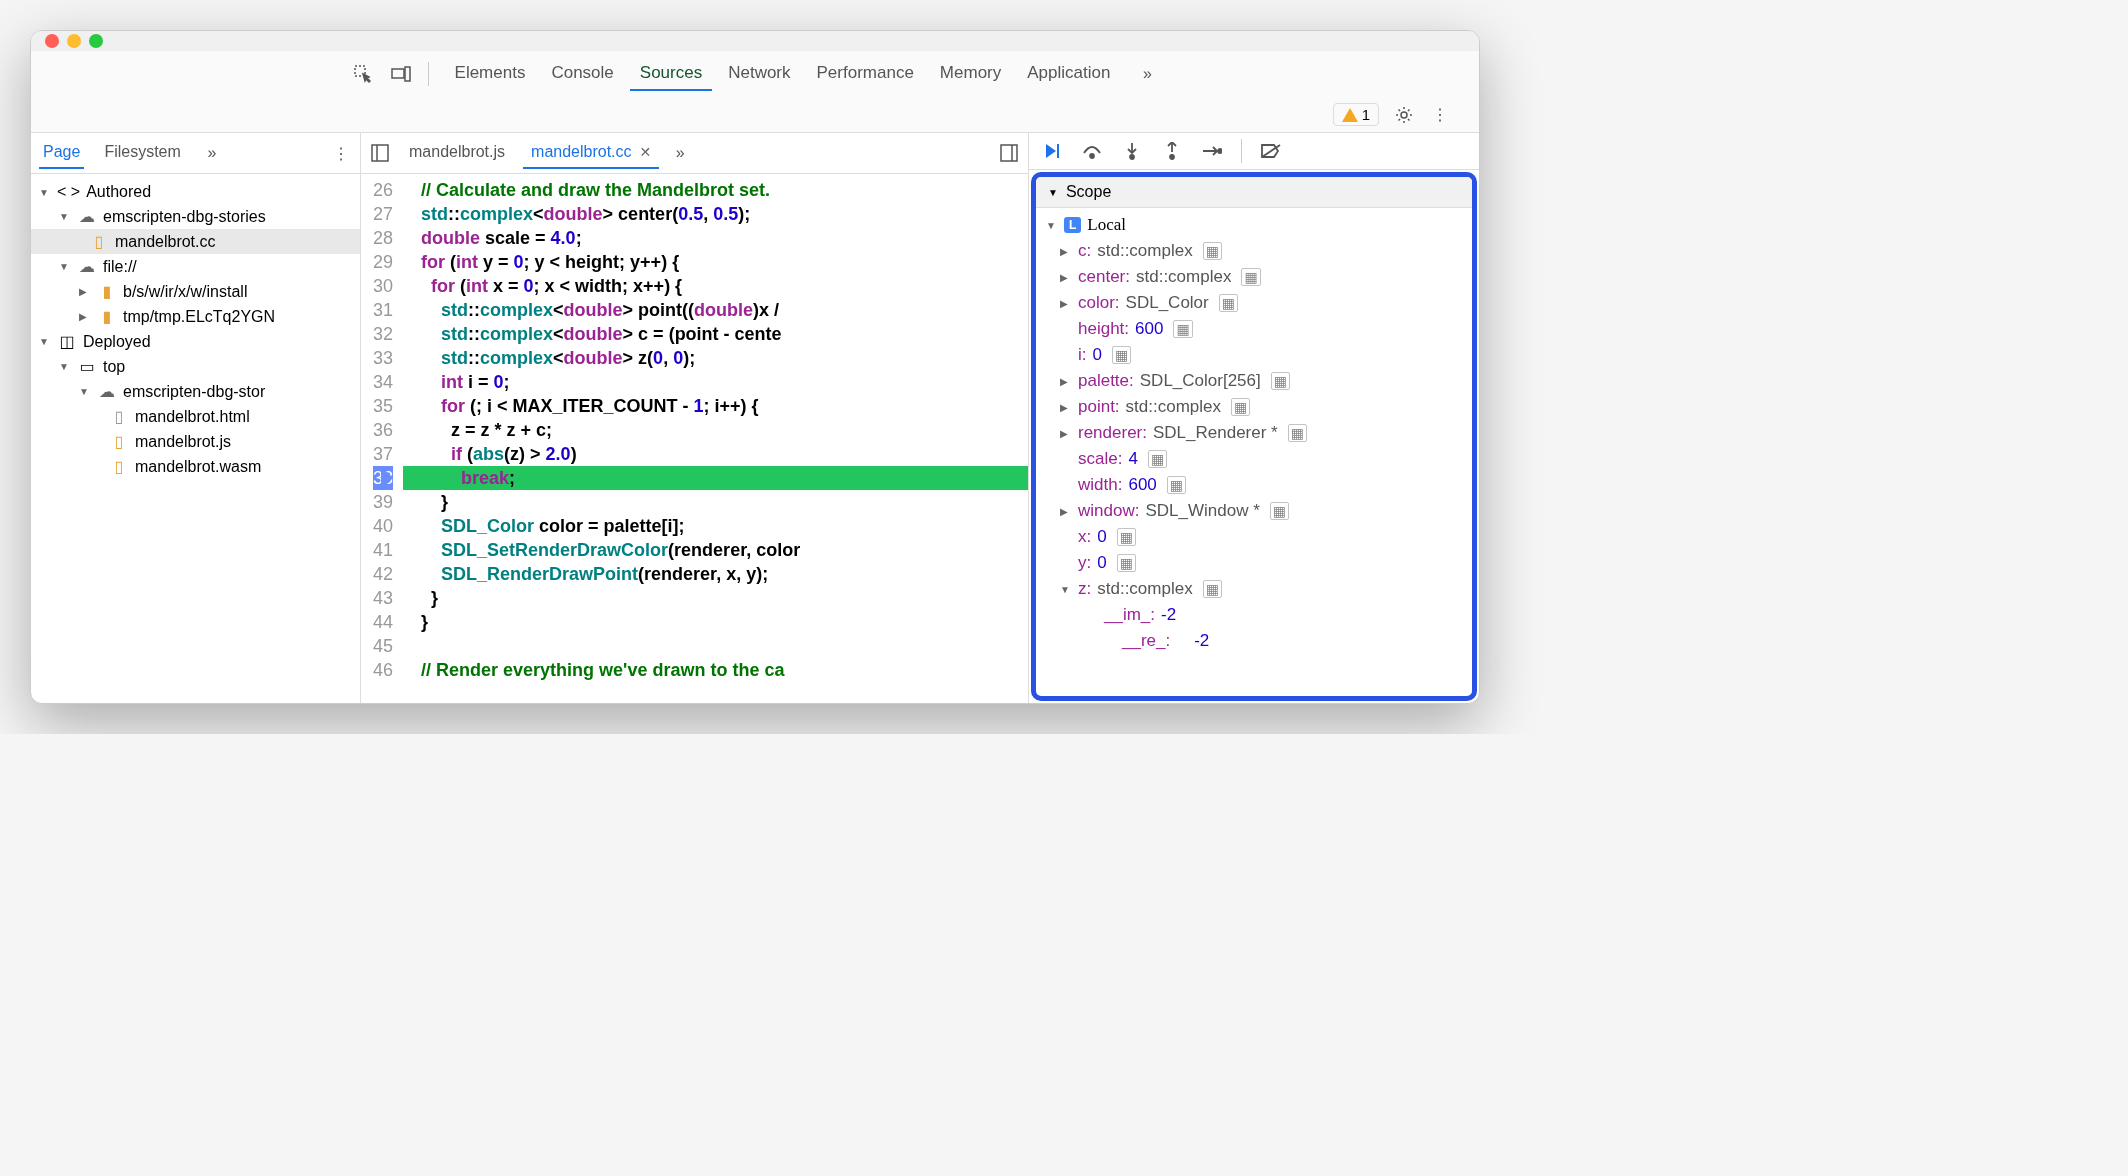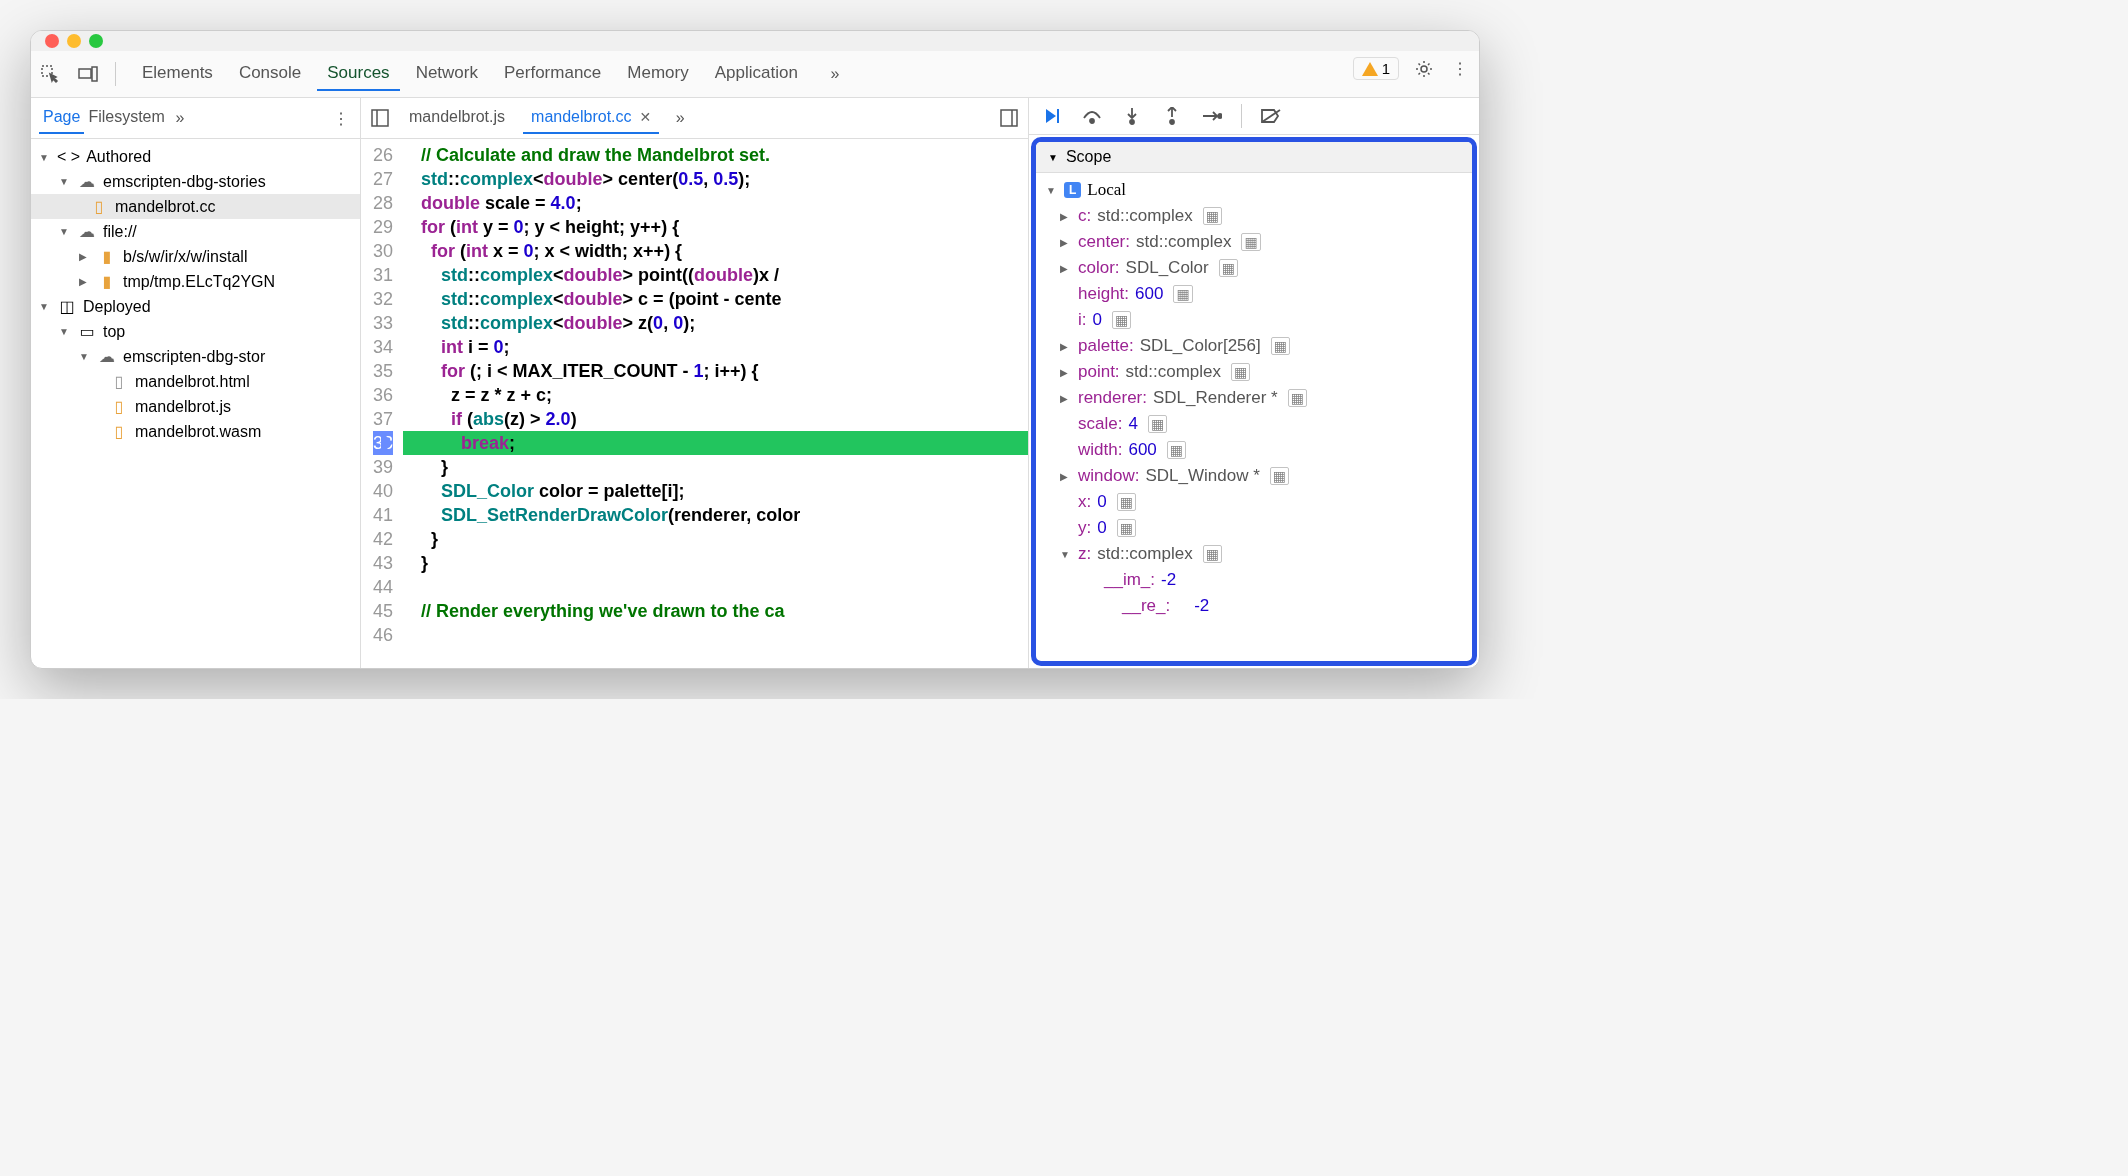--- a/index.html
+++ b/index.html
@@ -5,31 +5,31 @@
 * { margin: 0; padding: 0; box-sizing: border-box; font-family: -apple-system, BlinkMacSystemFont, "Segoe UI", sans-serif; }
 body { background: #f5f5f5; padding: 30px; }
 .window { width: 1450px; background: #fff; border-radius: 12px; box-shadow: 0 20px 60px rgba(0,0,0,0.3); overflow: hidden; border: 1px solid #ccc; }
 .titlebar { display: flex; align-items: center; padding: 10px 14px; background: #f0f0f0; position: relative; }
 .traffic { display: flex; gap: 8px; position: absolute; left: 14px; }
 .dot { width: 14px; height: 14px; border-radius: 50%; }
 .dot.red { background: #ff5f57; }
 .dot.yellow { background: #febc2e; }
 .dot.green { background: #28c840; }
 .title { flex: 1; text-align: center; font-weight: 600; font-size: 16px; color: #333; }
-.topbar { display: flex; align-items: flex-start; border-bottom: 1px solid #ddd; padding: 6px 8px; gap: 12px; background: #fafafa; }
+.topbar { display: flex; align-items: center; border-bottom: 1px solid #ddd; padding: 6px 28px; gap: 12px; background: #fafafa; flex-direction: column; }
 .topbar-group { display: flex; align-items: center; gap: 16px; }
 .icon-btn { width: 22px; height: 22px; display: flex; align-items: center; justify-content: center; color: #555; cursor: pointer; }
 .sep { width: 1px; height: 24px; background: #ccc; }
 .tab { padding: 6px 10px; font-size: 17px; color: #555; cursor: pointer; border-bottom: 2px solid transparent; }
 .tab.active { color: #14532d; border-color: #1a73e8; }
 .right-tools { margin-left: auto; display: flex; align-items: center; gap: 14px; }
 .warn-badge { border: 1px solid #ddd; padding: 2px 8px; border-radius: 4px; display: flex; align-items: center; gap: 4px; font-size: 15px; }
 .main { display: flex; height: 570px; }
 .sidebar { width: 330px; border-right: 1px solid #ddd; display: flex; flex-direction: column; }
-.sidebar-tabs { display: flex; align-items: center; border-bottom: 1px solid #ddd; padding: 4px 8px; gap: 0; }
+.sidebar-tabs { display: flex; align-items: center; border-bottom: 1px solid #ddd; padding: 4px 8px; gap: 16px; }
 .sidebar-tab { padding: 6px 4px; font-size: 16px; color: #555; cursor: pointer; border-bottom: 2px solid transparent; }
 .sidebar-tab.active { color: #1a73e8; border-bottom-color: #1a73e8; }
 .tree { padding: 6px 0; font-size: 16px; overflow: hidden; }
 .tree-row { display: flex; align-items: center; padding: 3px 8px; gap: 6px; white-space: nowrap; cursor: pointer; }
 .tree-row.selected { background: #e8e8e8; }
 .tree-row .arrow { font-size: 10px; color: #666; width: 12px; }
 .tree-row .ticon { width: 20px; display: flex; justify-content: center; }
 .cloud::before { content: "☁"; color: #666; }
 .center { flex: 1; display: flex; flex-direction: column; border-right: 1px solid #ddd; }
 .file-tabs { display: flex; align-items: center; border-bottom: 1px solid #ddd; padding: 4px 8px; gap: 10px; }
@@ -248,20 +248,21 @@
             <div class="codeline">      <span class="ty">std</span>::<span class="ty">complex</span>&lt;<span class="kw">double</span>&gt; c = (point - cente</div>
             <div class="codeline">      <span class="ty">std</span>::<span class="ty">complex</span>&lt;<span class="kw">double</span>&gt; z(<span class="nm">0</span>, <span class="nm">0</span>);</div>
             <div class="codeline">      <span class="kw">int</span> i = <span class="nm">0</span>;</div>
             <div class="codeline">      <span class="kw">for</span> (; i &lt; MAX_ITER_COUNT - <span class="nm">1</span>; i++) {</div>
             <div class="codeline">        z = z * z + c;</div>
             <div class="codeline">        <span class="kw">if</span> (<span class="fn">abs</span>(z) &gt; <span class="nm">2.0</span>)</div>
             <div class="codeline exec">          <span class="kw">break</span>;</div>
             <div class="codeline">      }</div>
             <div class="codeline">      <span class="ty">SDL_Color</span> color = palette[i];</div>
             <div class="codeline">      <span class="fn">SDL_SetRenderDrawColor</span>(renderer, color</div>
+            <div class="codeline">      <span class="fn">SDL_RenderDrawPoint</span>(renderer, x, y);</div>
             <div class="codeline">    }</div>
             <div class="codeline">  }</div>
             <div class="codeline"></div>
             <div class="codeline">  <span class="cm">// Render everything we've drawn to the ca</span></div>
           </div>
       </div>
     </div>
 
     <div class="rightpanel">
       <div class="debugbar">

